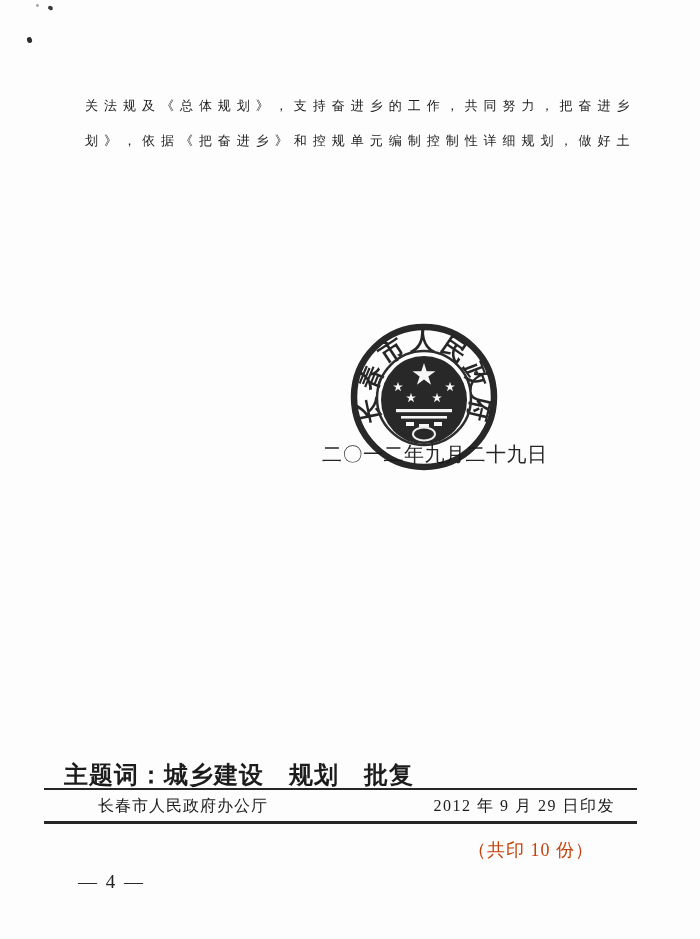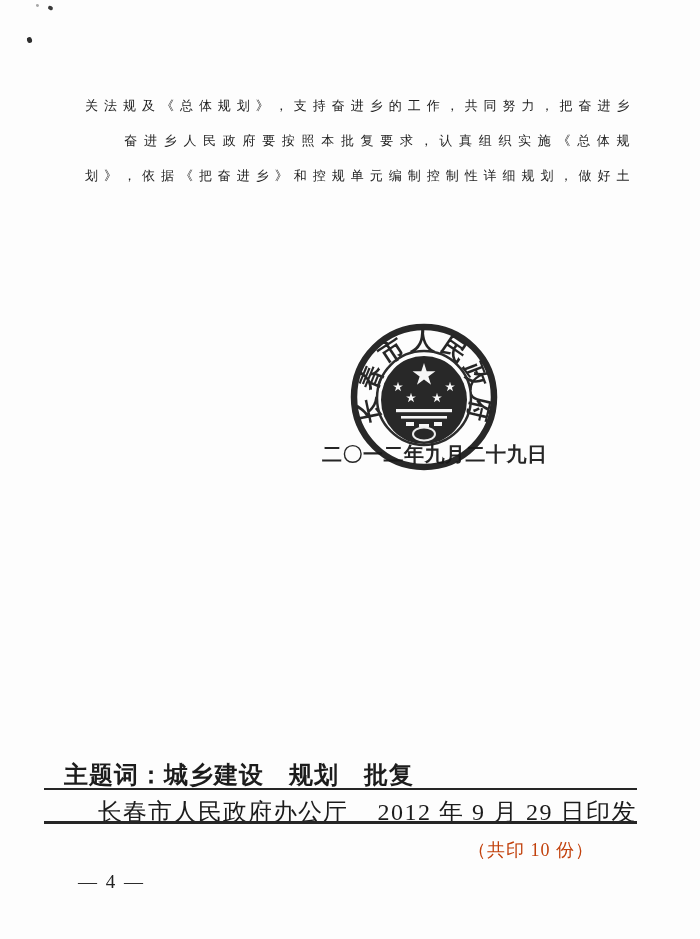--- a/index.html
+++ b/index.html
@@ -20,37 +20,37 @@
   .tline.just{text-align:justify;text-align-last:justify;white-space:normal;}
   
   .seal{position:absolute;left:339px;top:312px;width:172px;height:172px;z-index:2;opacity:0.93;}
   .seal-text{
     font-family:"Liberation Serif","DejaVu Serif",serif;
     font-size:25px;font-weight:bold;letter-spacing:3.5px;fill:#161616;
   }
   
   .date-line{
     position:absolute;left:322px;top:441px;z-index:1;
-    font-size:20px;letter-spacing:0.5px;color:#262626;font-weight:bold;
+    font-size:20px;letter-spacing:0.5px;color:#262626;
   }
   
   .subject-row{
     position:absolute;left:64px;top:759px;
     font-size:24px;font-weight:600;letter-spacing:1px;color:#1c1c1c;
   }
   .hrule{position:absolute;left:44px;width:593px;background:#262626;}
   .rule-1{top:788px;height:2px;}
   .rule-2{top:821px;height:2.5px;}
   .issuer-row{
     position:absolute;left:44px;top:796px;width:593px;
     display:flex;justify-content:space-between;align-items:center;
-    font-size:24px;color:#1c1c1c;letter-spacing:1px;
+    font-size:16px;color:#1c1c1c;letter-spacing:1px;
   }
   .issuer-name{margin-left:54px;}
-  .print-date{letter-spacing:1.5px;text-align:right;}
+  .print-date{margin-right:22px;letter-spacing:1.5px;text-align:right;}
   .copies-note{
     position:absolute;left:468px;top:838px;
     font-size:18px;color:#c2410c;letter-spacing:1px;
   }
   .page-number{
     position:absolute;left:78px;top:871px;
     font-size:19px;color:#222;letter-spacing:2px;
   }
   
   .speck{position:absolute;border-radius:45% 55% 50% 50%;}
@@ -62,21 +62,20 @@
 <body>
 
 <div class="page">
 
   <div class="speck speck-1"></div>
   <div class="speck speck-2"></div>
   <div class="speck speck-3"></div>
 
   <div class="body-text">
     <div class="tline just">关法规及《总体规划》，支持奋进乡的工作，共同努力，把奋进乡</div>
-    <div class="tline just">　　奋进乡人民政府要按照本批复要求，认真组织实施《总体规</div>
     <div class="tline just">划》，依据《把奋进乡》和控规单元编制控制性详细规划，做好土</div>
   </div>
 
   <svg class="seal" viewBox="0 0 172 172">
     <defs>
       <path id="star" d="M0,-1 L0.2245,-0.309 L0.951,-0.309 L0.3633,0.118 L0.5878,0.809 L0,0.382 L-0.5878,0.809 L-0.3633,0.118 L-0.951,-0.309 L-0.2245,-0.309 Z"></path>
       <path id="seal-arc" d="M 43.4 109 A 48 48 0 1 1 126.6 109" fill="none"></path>
     </defs>
 
     <circle cx="85" cy="85" r="70" fill="none" stroke="#181818" stroke-width="6.5"></circle>

